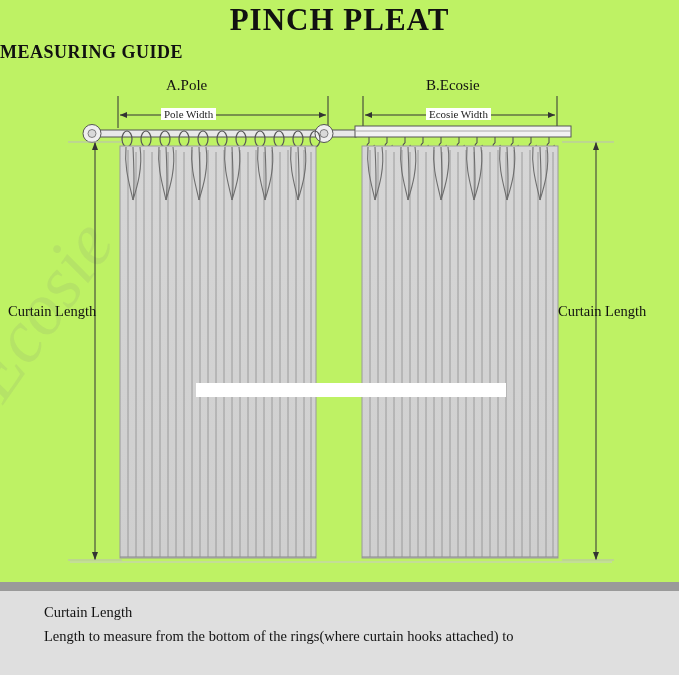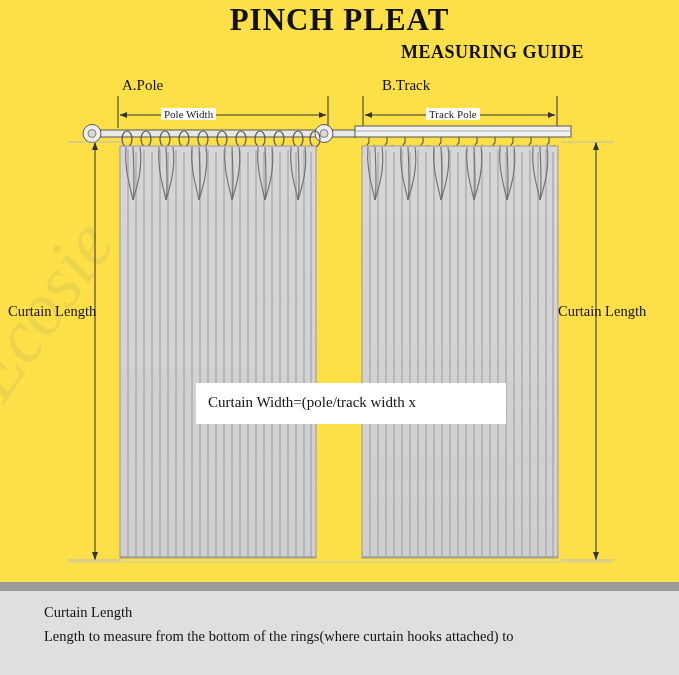--- a/index.html
+++ b/index.html
@@ -9,49 +9,50 @@
   }
   body {
     font-family: "Liberation Serif", serif;
     color: #1a1a1a;
   }
   #page {
     position: relative;
     width: 679px;
     height: 675px;
     overflow: hidden;
-    background: #fde047;
+    background: #bef264;
   }
   
   .title {
     position: absolute;
     left: 0;
     top: 2px;
     width: 679px;
     text-align: center;
     font-size: 31px;
     font-weight: bold;
     letter-spacing: 1px;
     color: #111;
   }
   .subtitle {
     position: absolute;
     left: 0;
     top: 42px;
     width: 584px;
-    text-align: right;
+    text-align: left;
     font-size: 18px;
     font-weight: bold;
     letter-spacing: 0.5px;
     color: #111;
   }
   .panel-label {
     position: absolute;
     font-size: 15px;
     color: #111;
+    margin-left: 44px;
   }
   #label-pole { left: 122px; top: 77px; }
   #label-track { left: 382px; top: 77px; }
 
   
   .dim-label {
     position: absolute;
     font-size: 11px;
     color: #222;
     background: #fff;
@@ -335,30 +336,29 @@
         <line x1="596" y1="142" x2="596" y2="560"></line>
         <polygon points="596,142 593,150 599,150" fill="#333" stroke="none"></polygon>
         <polygon points="596,560 593,552 599,552" fill="#333" stroke="none"></polygon>
         <line x1="562" y1="142" x2="614" y2="142" stroke="#bbb"></line>
         <line x1="562" y1="560" x2="614" y2="560" stroke="#bbb"></line>
       </g>
     </g>
   </svg>
 
   <div class="panel-label" id="label-pole">A.Pole</div>
-  <div class="panel-label" id="label-track">B.Track</div>
+  <div class="panel-label" id="label-track">B.Ecosie</div>
 
   <div class="dim-label" id="pole-width-label">Pole Width</div>
-  <div class="dim-label" id="track-width-label">Track Pole</div>
+  <div class="dim-label" id="track-width-label">Ecosie Width</div>
 
   <div class="side-label" id="len-left">Curtain Length</div>
   <div class="side-label" id="len-right">Curtain Length</div>
 
   <div id="formula-box">
-    <div>Curtain Width=(pole/track width x</div>
   </div>
 
   <div id="footer">
     <div id="footer-inner">
       <div id="footer-title">Curtain Length</div>
       <div>Length to measure from the bottom of the rings(where curtain hooks attached) to</div>
     </div>
   </div>
 
 </div>

